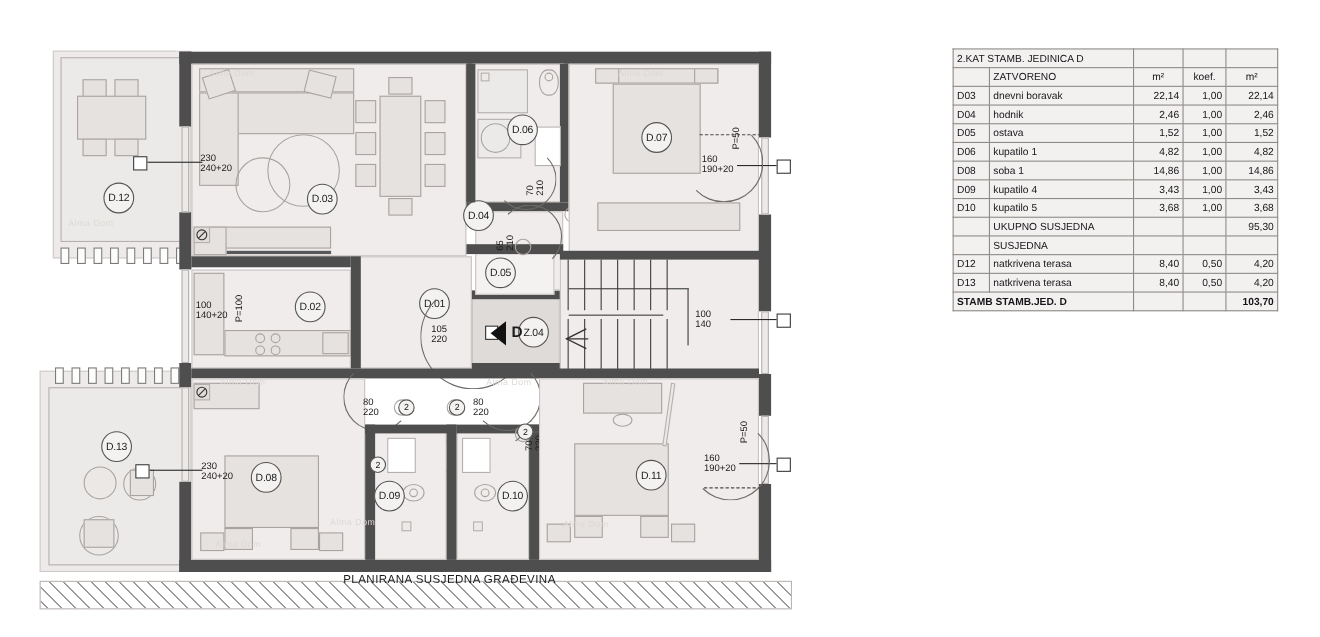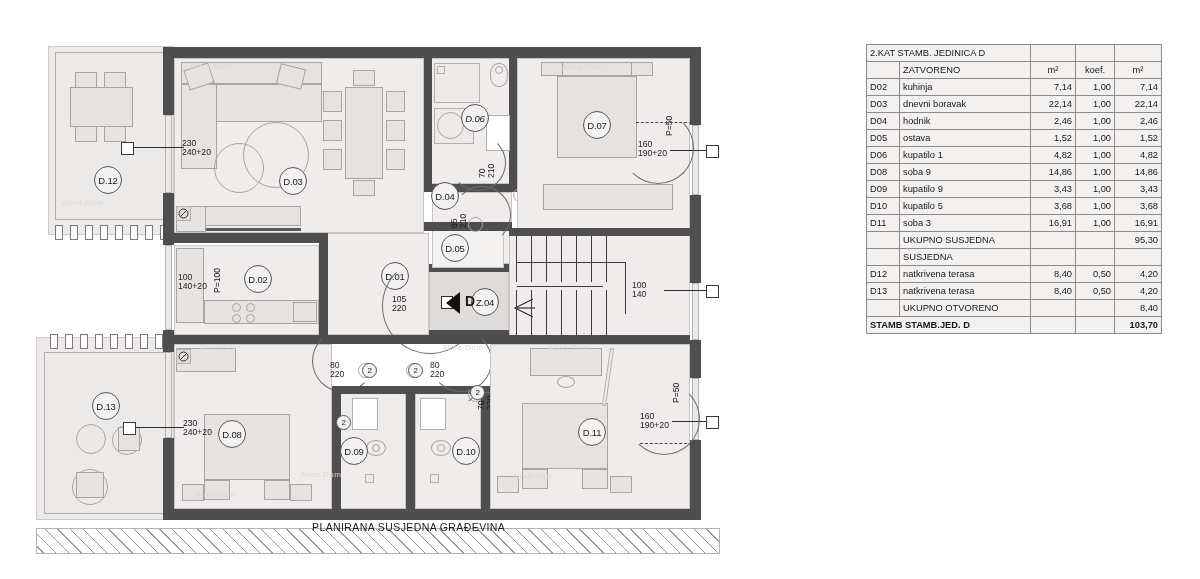--- a/index.html
+++ b/index.html
@@ -151,21 +151,21 @@
   <div class="leadbox" style="left:121px;top:142px;"></div>
 
   <div class="roomfill" style="left:174px;top:245px;width:145px;height:90px;"></div>
   <div class="furn" style="left:176px;top:248px;width:28px;height:75px;"></div>
   <div class="furn" style="left:204px;top:300px;width:115px;height:24px;"></div>
   <div class="circo" style="left:232px;top:303px;width:9px;height:9px;"></div>
   <div class="circo" style="left:246px;top:303px;width:9px;height:9px;"></div>
   <div class="circo" style="left:232px;top:314px;width:9px;height:9px;"></div>
   <div class="circo" style="left:246px;top:314px;width:9px;height:9px;"></div>
   <div class="furn" style="left:293px;top:302px;width:24px;height:20px;"></div>
-  <div class="tagc" style="left:244px;top:265px;width:28px;height:28px;">
+  <div class="tagc" style="left:268px;top:265px;width:28px;height:28px;">
       <span>D.02</span>
     </div>
   <div class="dim" style="left:178px;top:273px;">
     <span>100</span><br>
     <span>140+20</span>
   </div>
   <div class="dimv" style="left:213px;top:293px;"><span>P=100</span></div>
 
   <div class="wall" style="left:174px;top:233px;width:145px;height:10px;"></div>
   <div class="furn" style="left:176px;top:206px;width:30px;height:26px;"></div>
@@ -198,33 +198,33 @@
   <div class="wall" style="left:424px;top:58px;width:8px;height:126px;"></div>
   <div class="wall" style="left:509px;top:58px;width:8px;height:126px;"></div>
   <div class="wall" style="left:424px;top:184px;width:93px;height:8px;"></div>
   <div class="furnlite" style="left:434px;top:63px;width:46px;height:40px;"></div>
   <div class="furnlite" style="left:437px;top:66px;width:8px;height:8px;"></div>
   <div class="circo" style="left:490px;top:63px;width:18px;height:24px;border-radius:45%;"></div>
   <div class="circo" style="left:495px;top:66px;width:8px;height:8px;"></div>
   <div class="furnlite" style="left:434px;top:108px;width:40px;height:36px;"></div>
   <div class="circo" style="left:437px;top:112px;width:27px;height:27px;"></div>
   <div class="furnlite" style="left:486px;top:115px;width:24px;height:36px;background:#fff;"></div>
-  <div class="tagc" style="left:461px;top:104px;width:28px;height:28px;font-style:italic;">
+  <div class="tagc" style="left:461px;top:104px;width:28px;height:28px;">
       <span>D.06</span>
     </div>
   <div class="dimv" style="left:478px;top:178px;">
     <span>70</span>
   </div>
   <div class="dimv" style="left:487px;top:178px;">
     <span>210</span>
   </div>
   <div class="doorarc" style="left:450px;top:135px;width:56px;height:56px;border-color:#6d6a68;border-left-color:transparent;border-top-color:transparent;"></div>
 
   <div class="roomfill" style="left:432px;top:192px;width:80px;height:72px;"></div>
-  <div class="tagc" style="left:431px;top:182px;width:28px;height:28px;">
+  <div class="tagc" style="left:421px;top:182px;width:28px;height:28px;">
       <span>D.04</span>
     </div>
   <div class="circo" style="left:513px;top:188px;width:14px;height:14px;"></div>
   <div class="circo" style="left:518px;top:191px;width:15px;height:15px;"></div>
   <div class="dim" style="left:530px;top:189px;">
     <span>80</span><br>
     <span>210</span>
   </div>
   <div class="doorarc" style="left:511px;top:160px;width:74px;height:74px;border-color:#6d6a68;border-left-color:transparent;border-bottom-color:transparent;"></div>
 
@@ -290,21 +290,21 @@
 
   <div class="wall" style="left:174px;top:335px;width:516px;height:9px;"></div>
 
   <div class="roomfill" style="left:174px;top:344px;width:158px;height:165px;"></div>
   <div class="furn" style="left:204px;top:414px;width:86px;height:66px;"></div>
   <div class="furn" style="left:204px;top:480px;width:26px;height:20px;"></div>
   <div class="furn" style="left:264px;top:480px;width:26px;height:20px;"></div>
   <div class="furn" style="left:182px;top:484px;width:22px;height:17px;"></div>
   <div class="furn" style="left:290px;top:484px;width:22px;height:17px;"></div>
   <div class="furn" style="left:176px;top:348px;width:60px;height:24px;"></div>
-  <div class="tagc" style="left:218px;top:420px;width:28px;height:28px;">
+  <div class="tagc" style="left:228px;top:420px;width:28px;height:28px;">
       <span>D.08</span>
     </div>
   <div class="dim" style="left:183px;top:419px;">
     <span>230</span><br>
     <span>240+20</span>
   </div>
   <div class="leadline" style="left:134px;top:427px;width:50px;"></div>
   <div class="leadbox" style="left:123px;top:422px;"></div>
   <div class="circo" style="left:358px;top:363px;width:15px;height:15px;"></div>
   <div class="dim" style="left:330px;top:361px;">
@@ -425,27 +425,20 @@
       </tr>
       <tr>
         <td class="c1"></td>
         <td class="c2">ZATVORENO</td>
         <td class="c3" style="text-align:center">m²</td>
         <td class="c4" style="text-align:center">koef.</td>
         <td class="c5" style="text-align:center">m²</td>
       </tr>
 
       <tr>
-          <td class="c1">D02</td>
-          <td class="c2">kuhinja</td>
-          <td class="c3">7,14</td>
-          <td class="c4">1,00</td>
-          <td class="c5">7,14</td>
-        </tr>
-      <tr>
           <td class="c1">D03</td>
           <td class="c2">dnevni boravak</td>
           <td class="c3">22,14</td>
           <td class="c4">1,00</td>
           <td class="c5">22,14</td>
         </tr>
       <tr>
           <td class="c1">D04</td>
           <td class="c2">hodnik</td>
           <td class="c3">2,46</td>
@@ -461,45 +454,38 @@
         </tr>
       <tr>
           <td class="c1">D06</td>
           <td class="c2">kupatilo 1</td>
           <td class="c3">4,82</td>
           <td class="c4">1,00</td>
           <td class="c5">4,82</td>
         </tr>
       <tr>
           <td class="c1">D08</td>
-          <td class="c2">soba 9</td>
+          <td class="c2">soba 1</td>
           <td class="c3">14,86</td>
           <td class="c4">1,00</td>
           <td class="c5">14,86</td>
         </tr>
       <tr>
           <td class="c1">D09</td>
-          <td class="c2">kupatilo 9</td>
+          <td class="c2">kupatilo 4</td>
           <td class="c3">3,43</td>
           <td class="c4">1,00</td>
           <td class="c5">3,43</td>
         </tr>
       <tr>
           <td class="c1">D10</td>
           <td class="c2">kupatilo 5</td>
           <td class="c3">3,68</td>
           <td class="c4">1,00</td>
           <td class="c5">3,68</td>
-        </tr>
-      <tr>
-          <td class="c1">D11</td>
-          <td class="c2">soba 3</td>
-          <td class="c3">16,91</td>
-          <td class="c4">1,00</td>
-          <td class="c5">16,91</td>
         </tr>
 
       <tr>
         <td class="c1"></td>
         <td class="c2">UKUPNO SUSJEDNA</td>
         <td class="c3"></td>
         <td class="c4"></td>
         <td class="c5">95,30</td>
       </tr>
       <tr>
@@ -516,27 +502,20 @@
           <td class="c4">0,50</td>
           <td class="c5">4,20</td>
         </tr>
       <tr>
           <td class="c1">D13</td>
           <td class="c2">natkrivena terasa</td>
           <td class="c3">8,40</td>
           <td class="c4">0,50</td>
           <td class="c5">4,20</td>
         </tr>
-      <tr>
-        <td class="c1"></td>
-        <td class="c2">UKUPNO OTVORENO</td>
-        <td class="c3"></td>
-        <td class="c4"></td>
-        <td class="c5">8,40</td>
-      </tr>
       <tr class="total">
         <td class="c1" colspan="2">STAMB STAMB.JED. D</td>
         <td class="c3"></td>
         <td class="c4"></td>
         <td class="c5">103,70</td>
       </tr>
     </tbody>
   </table>
 </div>
 

